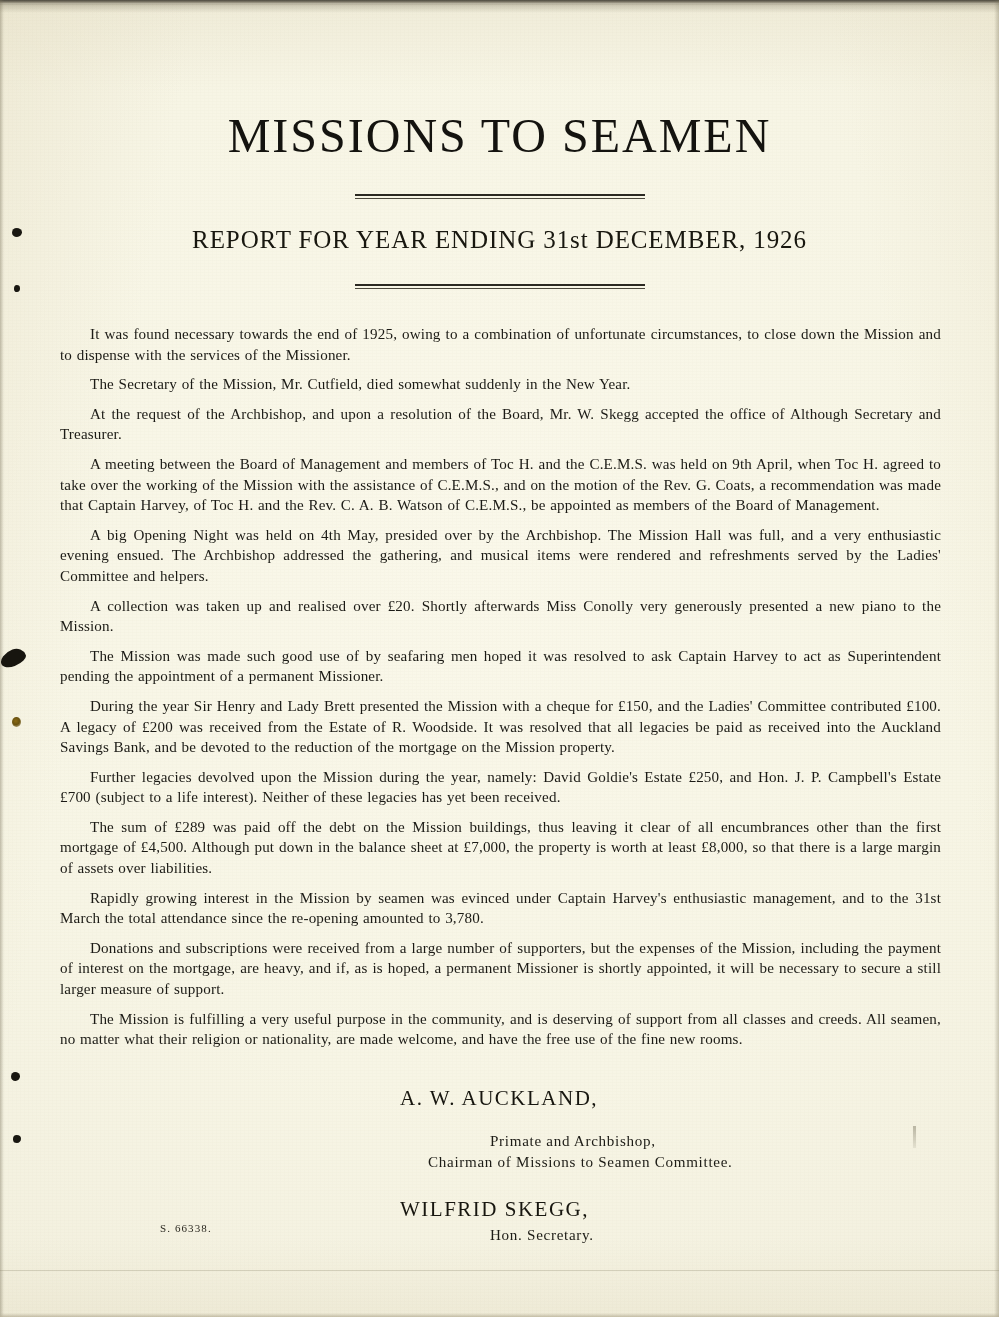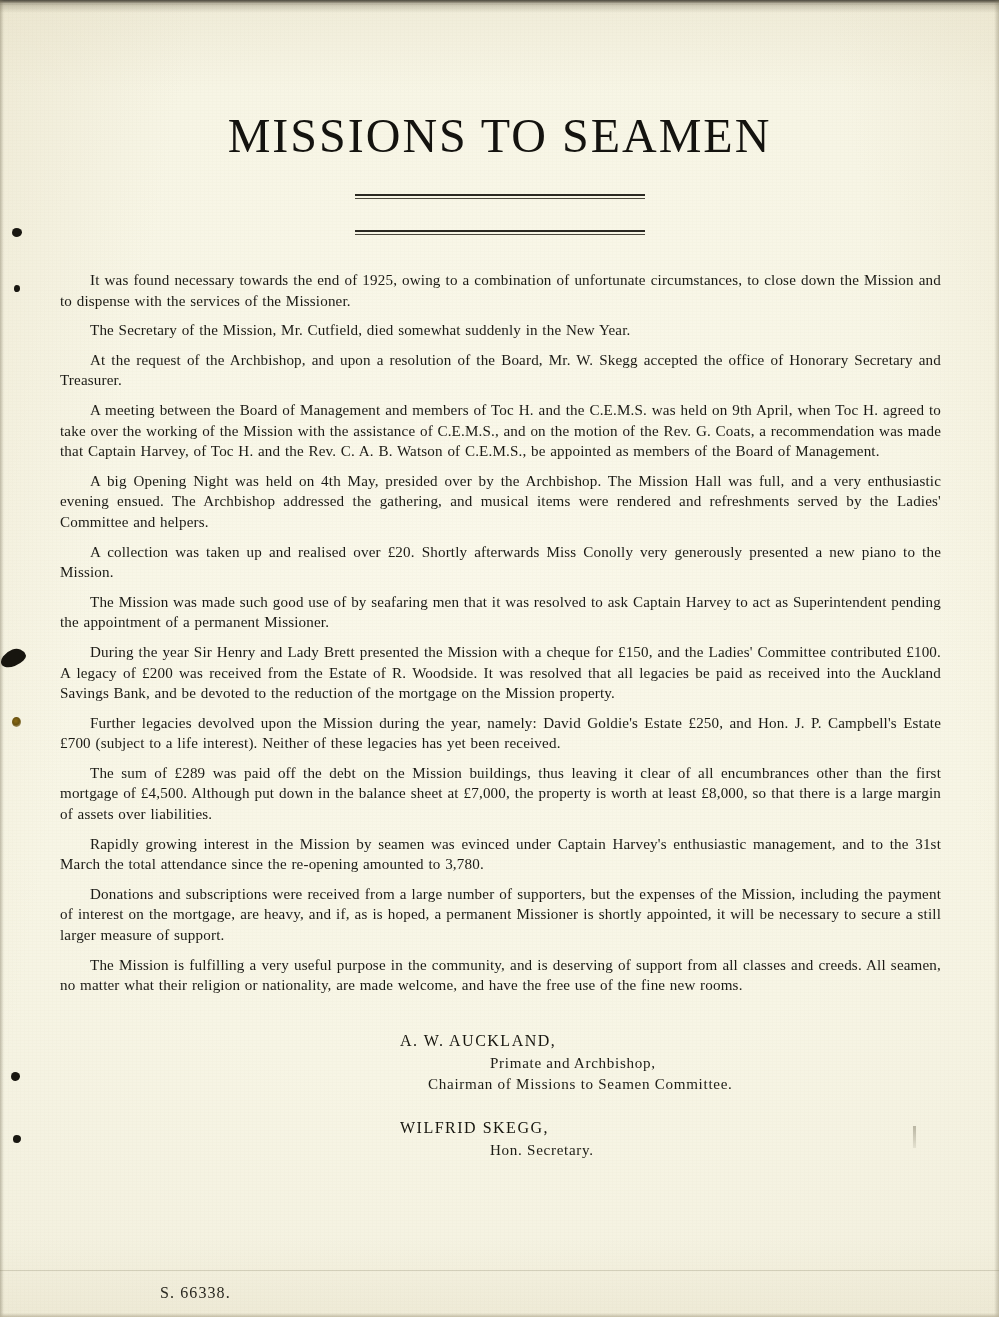--- a/index.html
+++ b/index.html
@@ -152,45 +152,46 @@
     margin-top: 34px;
     padding-left: 352px;
     font-size: 15.1px;
     line-height: 1.42;
     letter-spacing: .2px;
   }
   .sig-group { margin-bottom: 22px; }
   .sig-group:last-child { margin-bottom: 12px; }
 
   .sig-name {
-    font-size: 16px;
+    font-size: 21px;
     letter-spacing: 1.5px;
     color: #17160f;
   }
   .sig-role {
     padding-left: 90px;
     letter-spacing: .7px;
     color: #1d1c16;
+    margin-top: 17px;
   }
   .sig-role2 {
     padding-left: 28px;
     letter-spacing: .7px;
     color: #1d1c16;
   }
   .sig-role3 {
     padding-left: 90px;
     letter-spacing: .7px;
     color: #1d1c16;
   }
 
   .footer-ref {
     position: absolute;
     left: 160px;
-    top: 1284px;
-    font-size: 16px;
+    top: 1222px;
+    font-size: 11px;
     letter-spacing: 1.1px;
     color: #2a2820;
     z-index: 6;
   }
 
   
   .speck {
     position: absolute;
     z-index: 6;
     pointer-events: none;
@@ -242,31 +243,32 @@
   <div class="speck" style="left:11px; top:1072px; width:9px; height:9px;"></div>
   <div class="speck" style="left:13px; top:1135px; width:8px; height:8px;"></div>
   <div class="faint-tick" style="left:913px; top:1126px; width:3px; height:22px;"></div>
 
   <div class="content">
 
     <h1 class="doc-title">MISSIONS TO SEAMEN</h1>
 
     <div class="rule rule-top"></div>
 
+    <h2 class="doc-subtitle">REPORT FOR YEAR ENDING 31st DECEMBER, 1926</h2>
 
     <div class="rule rule-bottom"></div>
 
     <div class="body-block">
       <p class="para">It was found necessary towards the end of 1925, owing to a combination of unfortunate circumstances, to close down the Mission and to dispense with the services of the Missioner.</p>
       <p class="para">The Secretary of the Mission, Mr. Cutfield, died somewhat suddenly in the New Year.</p>
-      <p class="para">At the request of the Archbishop, and upon a resolution of the Board, Mr. W. Skegg accepted the office of Honorary Secretary and Treasurer.</p>
+      <p class="para">At the request of the Archbishop, and upon a resolution of the Board, Mr. W. Skegg accepted the office of Although Secretary and Treasurer.</p>
       <p class="para">A meeting between the Board of Management and members of Toc H. and the C.E.M.S. was held on 9th April, when Toc H. agreed to take over the working of the Mission with the assistance of C.E.M.S., and on the motion of the Rev. G. Coats, a recommendation was made that Captain Harvey, of Toc H. and the Rev. C. A. B. Watson of C.E.M.S., be appointed as members of the Board of Management.</p>
       <p class="para">A big Opening Night was held on 4th May, presided over by the Archbishop. The Mission Hall was full, and a very enthusiastic evening ensued. The Archbishop addressed the gathering, and musical items were rendered and refreshments served by the Ladies' Committee and helpers.</p>
       <p class="para">A collection was taken up and realised over £20. Shortly afterwards Miss Conolly very generously presented a new piano to the Mission.</p>
-      <p class="para">The Mission was made such good use of by seafaring men that it was resolved to ask Captain Harvey to act as Superintendent pending the appointment of a permanent Missioner.</p>
+      <p class="para">The Mission was made such good use of by seafaring men hoped it was resolved to ask Captain Harvey to act as Superintendent pending the appointment of a permanent Missioner.</p>
       <p class="para">During the year Sir Henry and Lady Brett presented the Mission with a cheque for £150, and the Ladies' Committee contributed £100. A legacy of £200 was received from the Estate of R. Woodside. It was resolved that all legacies be paid as received into the Auckland Savings Bank, and be devoted to the reduction of the mortgage on the Mission property.</p>
       <p class="para">Further legacies devolved upon the Mission during the year, namely: David Goldie's Estate £250, and Hon. J. P. Campbell's Estate £700 (subject to a life interest). Neither of these legacies has yet been received.</p>
       <p class="para">The sum of £289 was paid off the debt on the Mission buildings, thus leaving it clear of all encumbrances other than the first mortgage of £4,500. Although put down in the balance sheet at £7,000, the property is worth at least £8,000, so that there is a large margin of assets over liabilities.</p>
       <p class="para">Rapidly growing interest in the Mission by seamen was evinced under Captain Harvey's enthusiastic management, and to the 31st March the total attendance since the re-opening amounted to 3,780.</p>
       <p class="para">Donations and subscriptions were received from a large number of supporters, but the expenses of the Mission, including the payment of interest on the mortgage, are heavy, and if, as is hoped, a permanent Missioner is shortly appointed, it will be necessary to secure a still larger measure of support.</p>
       <p class="para">The Mission is fulfilling a very useful purpose in the community, and is deserving of support from all classes and creeds. All seamen, no matter what their religion or nationality, are made welcome, and have the free use of the fine new rooms.</p>
     </div>
 
     <div class="signature-block">
 

